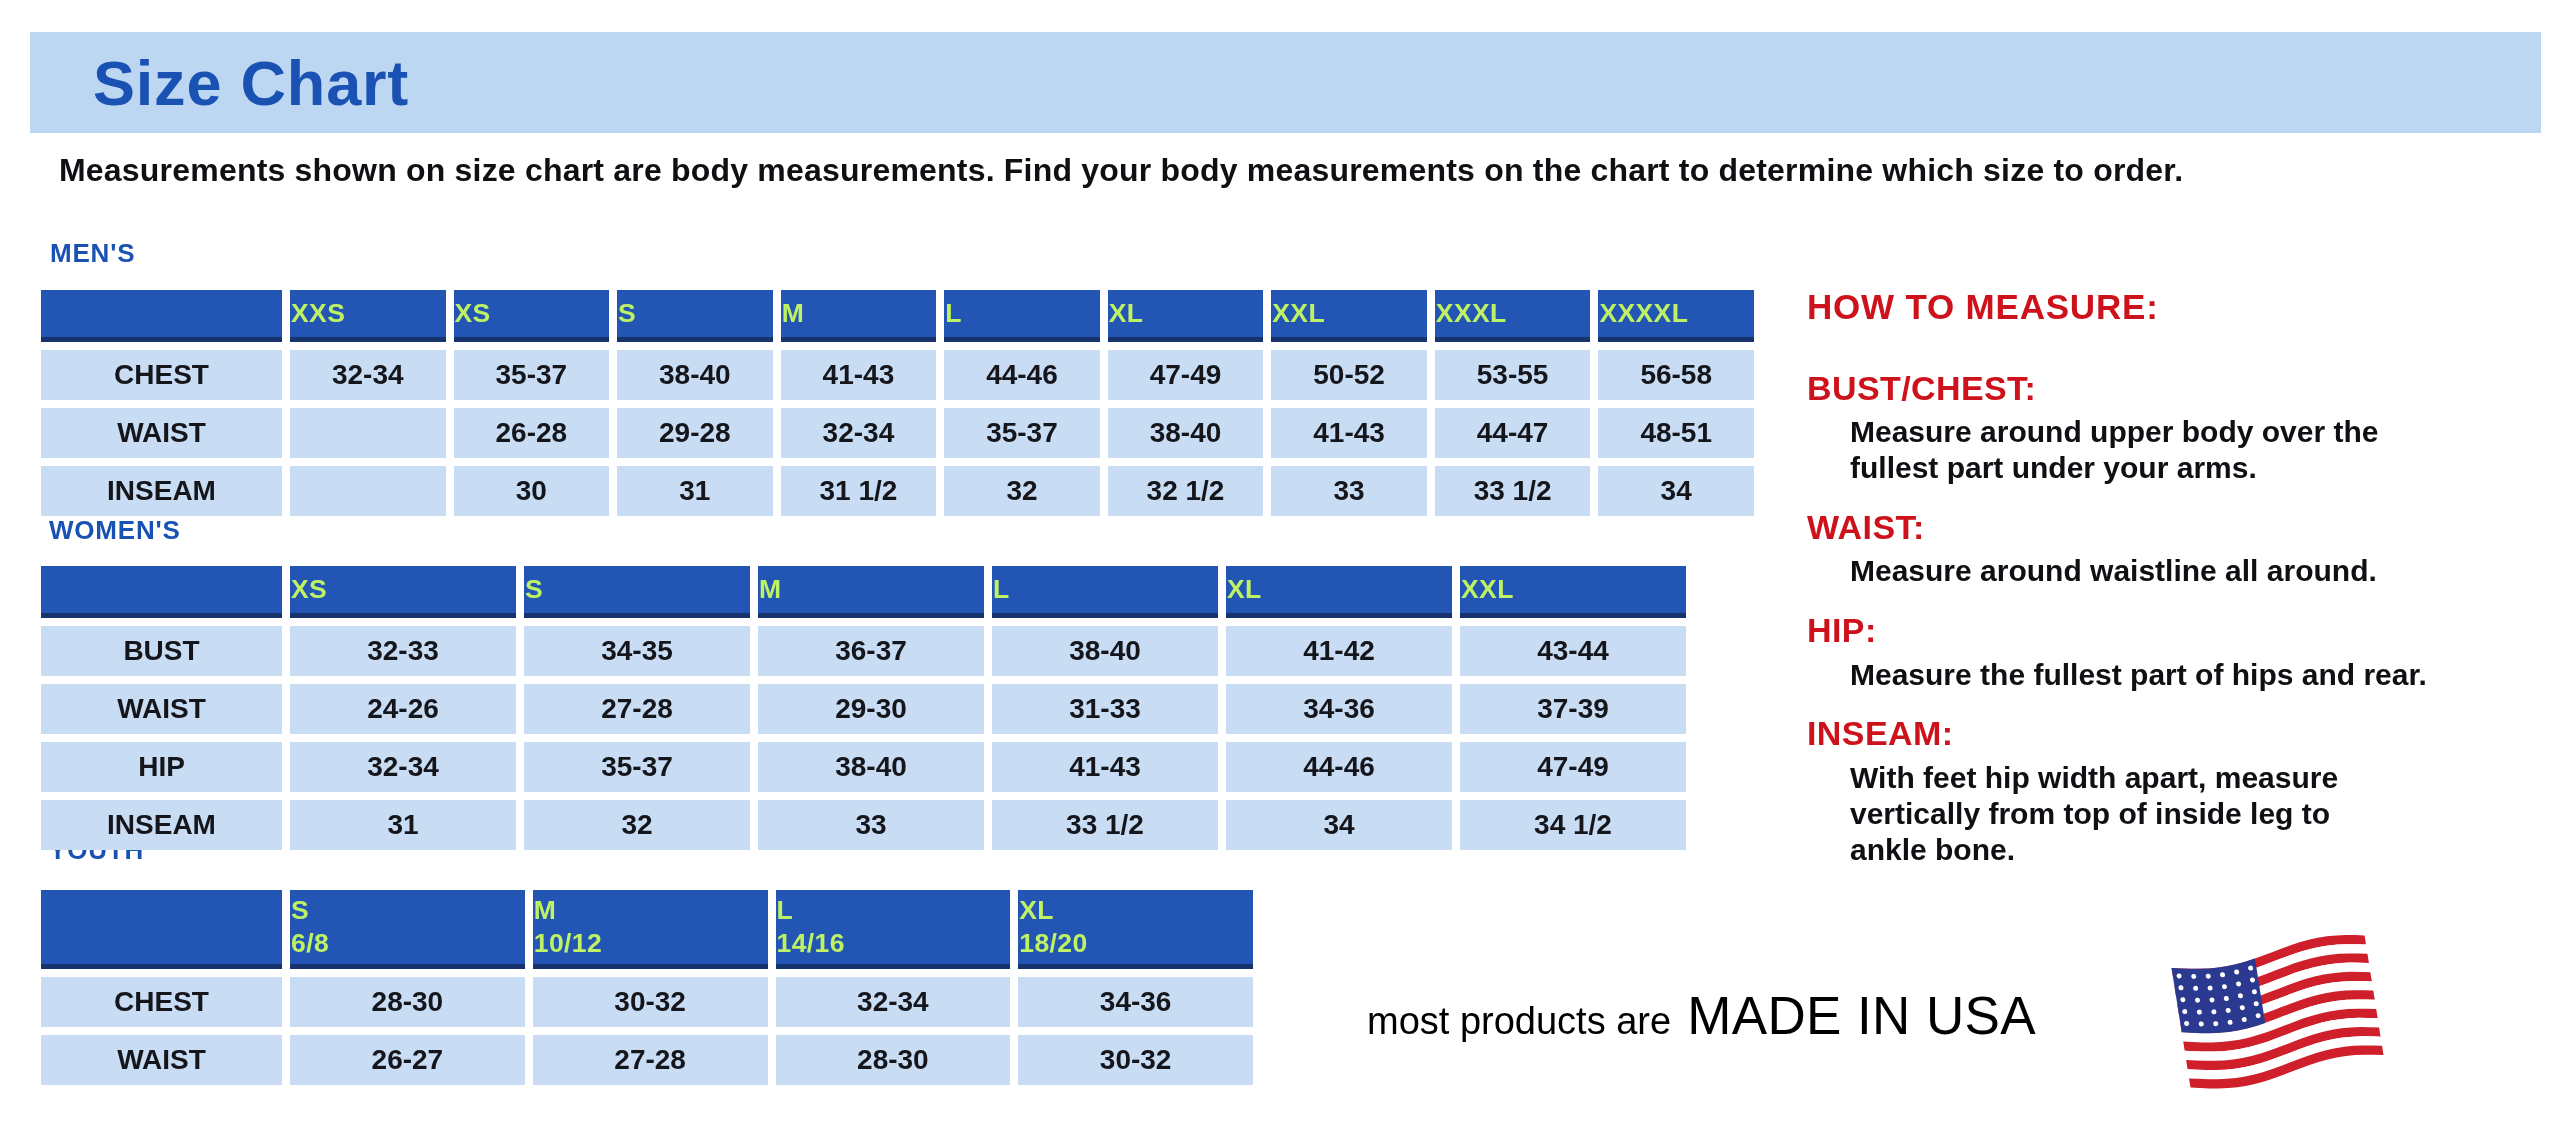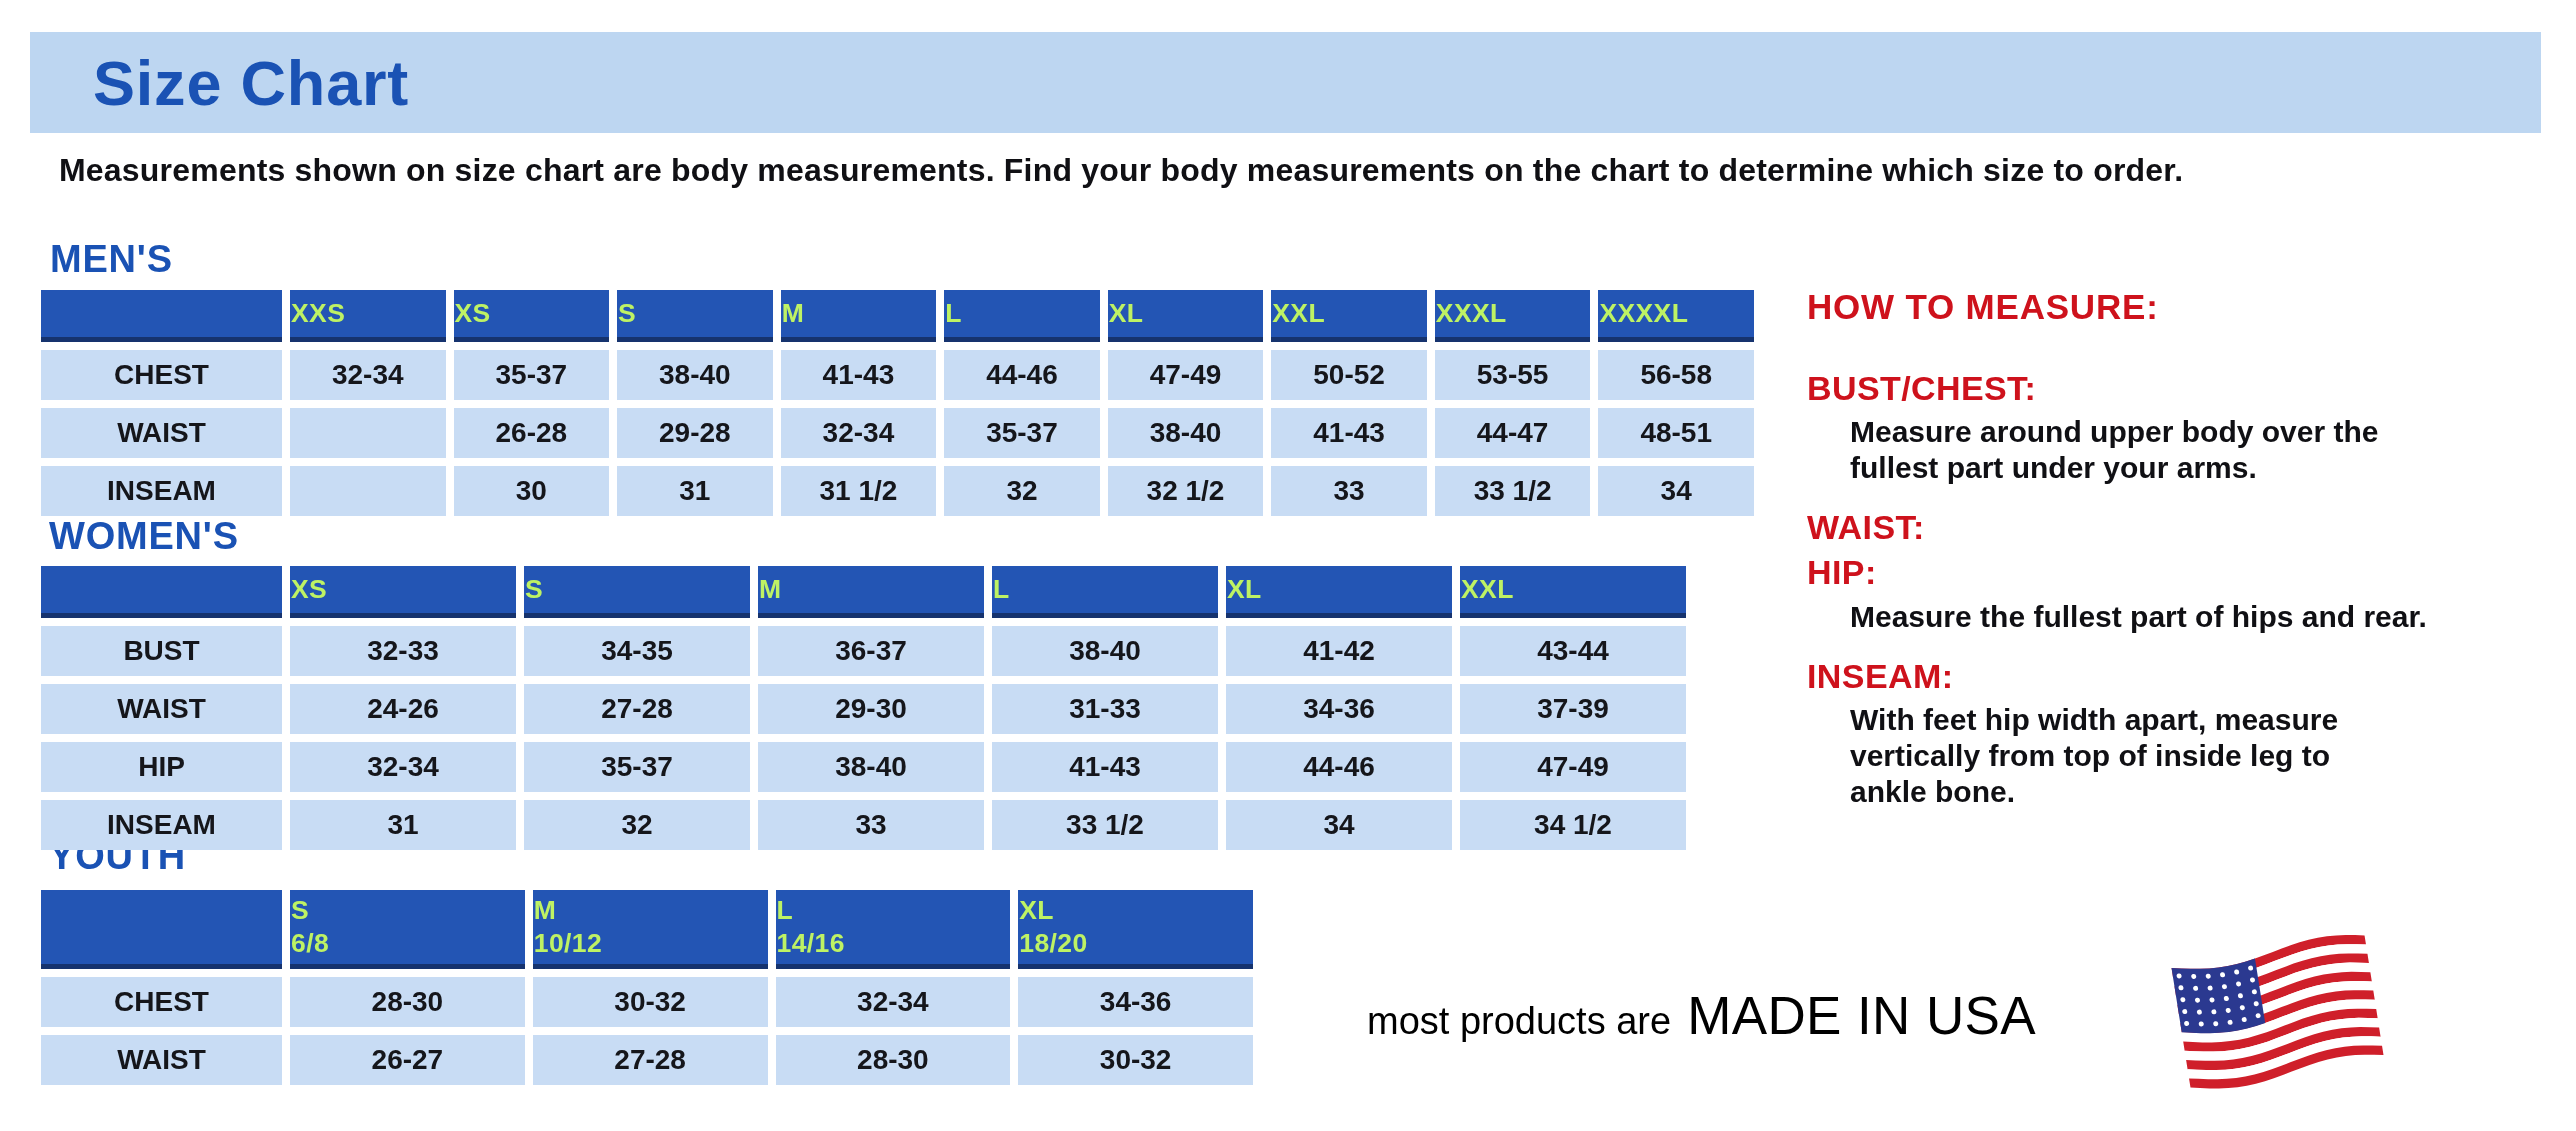--- a/index.html
+++ b/index.html
@@ -19,21 +19,21 @@
   .page-title{
     margin-left:47px;
     font-size:63px;font-weight:700;letter-spacing:0.8px;
     color:var(--heading-blue,#1A52B4);
   }
   
   .intro{position:absolute;left:59px;top:152px;line-height:1.17;}
   .intro div{font-size:32px;font-weight:700;letter-spacing:0.2px;color:#101014;}
   
   .section-label{
-    position:absolute;font-size:38px;font-weight:700;letter-spacing:0.8px;
+    position:absolute;font-size:26px;font-weight:700;letter-spacing:0.8px;
     color:var(--heading-blue,#1A52B4);
   }
   .lbl-mens{left:50px;top:238px;}
   .lbl-womens{left:49px;top:515px;}
   .lbl-youth{left:49px;top:835px;}
   
   .size-table{
     position:absolute;border-collapse:separate;border-spacing:8px 8.8px;
     table-layout:fixed;
   }
@@ -262,20 +262,21 @@
 <div class="htm">
   <div class="htm-title">HOW TO MEASURE:</div>
 
   <div class="measure-item">
     <div class="measure-label">BUST/CHEST:</div>
     <div class="measure-text">Measure around upper body over the
 fullest part under your arms.</div>
   </div>
   <div class="measure-item">
     <div class="measure-label">WAIST:</div>
+    <div class="measure-text">Measure around waistline all around.</div>
   </div>
   <div class="measure-item">
     <div class="measure-label">HIP:</div>
     <div class="measure-text">Measure the fullest part of hips and rear.</div>
   </div>
   <div class="measure-item">
     <div class="measure-label">INSEAM:</div>
     <div class="measure-text">With feet hip width apart, measure
 vertically from top of inside leg to
 ankle bone.</div>

